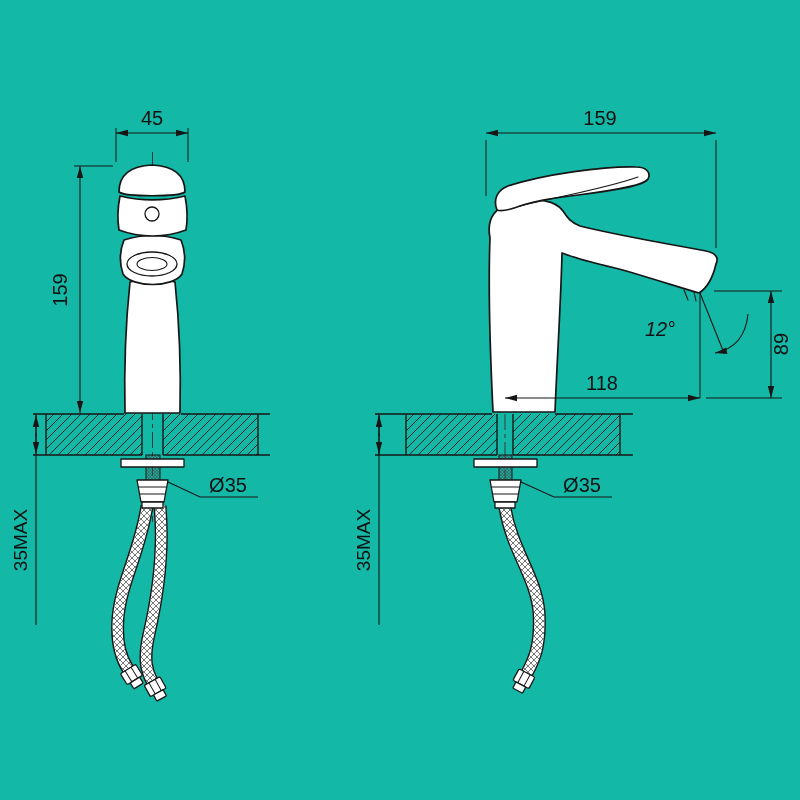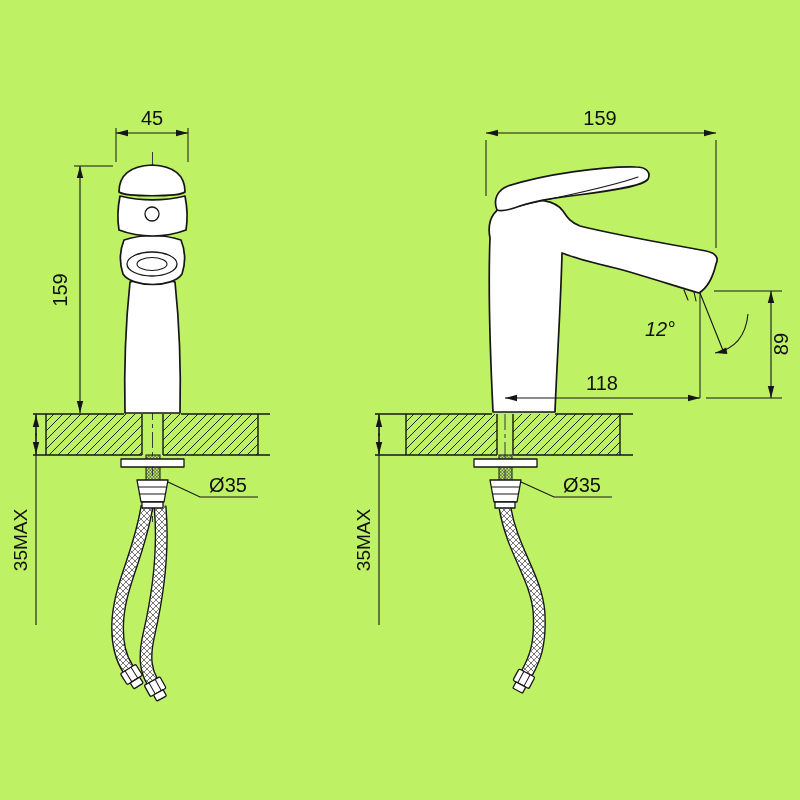--- a/index.html
+++ b/index.html
@@ -1,16 +1,16 @@
 <!DOCTYPE html>
 <html><head>
 <meta charset="utf-8">
 <style>
   html,body{margin:0;padding:0;background:#ffffff;}
-  .stage{width:800px;height:800px;background:#bef264;position:relative;overflow:hidden;}
+  .stage{width:800px;height:800px;background:#14b8a6;position:relative;overflow:hidden;}
   svg{display:block;}
   text{font-family:"Liberation Sans","DejaVu Sans",sans-serif;font-size:20px;fill:#111;}
   text.small{font-size:19px;}
   text.it{font-style:italic;}
   .o{fill:#ffffff;stroke:#161616;stroke-width:1.7;stroke-linejoin:round;}
   .det{fill:none;stroke:#161616;stroke-width:1.1;stroke-linecap:round;}
   .dim{fill:none;stroke:#161616;stroke-width:1.1;}
   .ext{fill:none;stroke:#161616;stroke-width:1;}
   .cl{fill:none;stroke:#3a3a3a;stroke-width:1;stroke-dasharray:16 4 4 4;}
   .deck{fill:none;stroke:#161616;stroke-width:1.4;}

